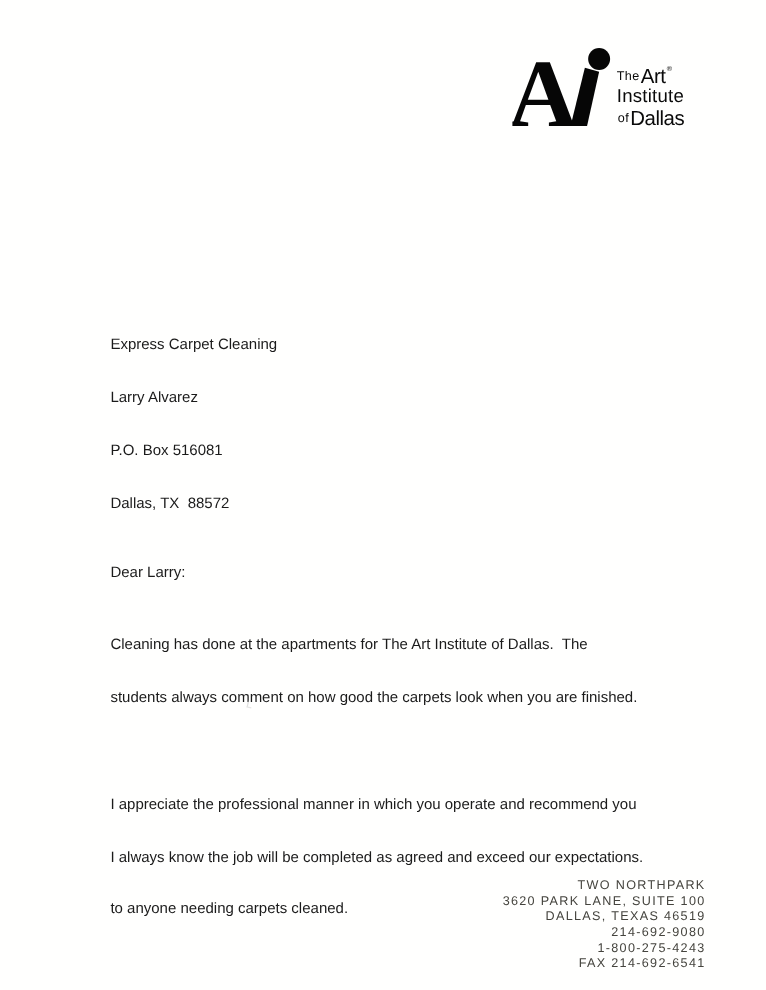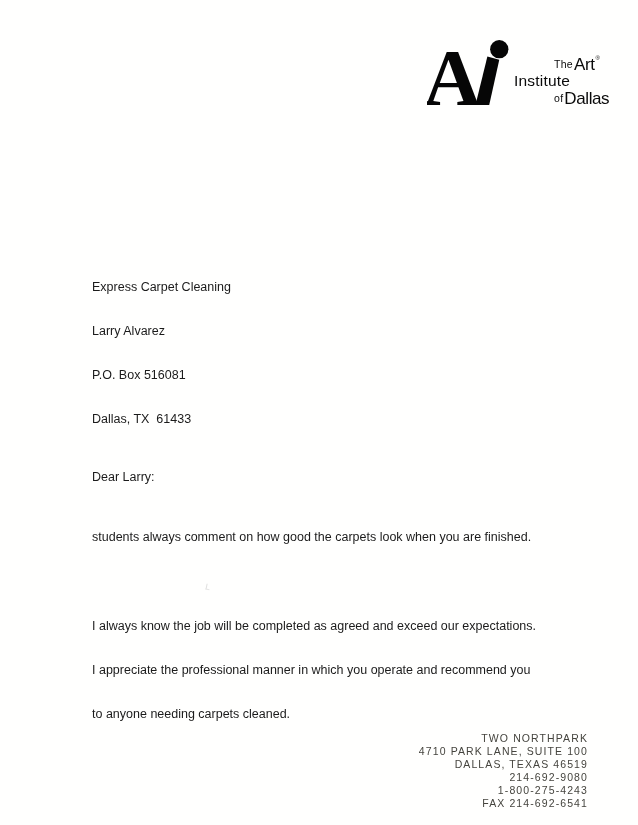--- a/index.html
+++ b/index.html
@@ -10,21 +10,21 @@
     background: #fffffe;
     overflow: hidden;
     font-family: "Liberation Sans", sans-serif;
   }
 
   
   .logo { position: absolute; left: 427px; top: 38px; display: flex; color: #060606; }
   .logo-mark svg { display: block; fill: #060606; }
   .logo-text { padding-top: 12px; margin-left: 1px; color: #0a0a0a; }
   .lt-line1 { line-height: 17px; white-space: nowrap; }
-  .lt-small { font-size: 10.5px; letter-spacing: 0.3px; vertical-align: 2px; margin-left: 40px; }
+  .lt-small { font-size: 10.5px; letter-spacing: 0.3px; vertical-align: 2px; }
   .lt-large { font-size: 17px; margin-left: 1px; letter-spacing: -0.4px; }
   .lt-reg   { font-size: 6px; vertical-align: 10px; margin-left: 1px; }
   .lt-line2 { font-size: 15.5px; line-height: 15px; letter-spacing: 0.2px; }
   .lt-line3 { line-height: 21px; white-space: nowrap; text-align: right; }
 
   
   .body-col {
     position: absolute;
     left: 92px;
     top: 251px;
@@ -81,40 +81,41 @@
       <div class="lt-line3"><span class="lt-small">of</span><span class="lt-large">Dallas</span></div>
     </div>
   </div>
 
   <div class="body-col">
 
     <div class="addr">
       <div>Express Carpet Cleaning</div>
       <div>Larry Alvarez</div>
       <div>P.O. Box 516081</div>
-      <div>Dallas, TX  61433</div>
+      <div>Dallas, TX  88572</div>
     </div>
 
     <div class="salutation">Dear Larry:</div>
 
     <div class="para">
+      <div>Cleaning has done at the apartments for The Art Institute of Dallas.  The</div>
       <div>students always comment on how good the carpets look when you are finished.</div>
     </div>
 
     <div class="para">
+      <div>I appreciate the professional manner in which you operate and recommend you</div>
       <div>I always know the job will be completed as agreed and exceed our expectations.</div>
-      <div>I appreciate the professional manner in which you operate and recommend you</div>
       <div>to anyone needing carpets cleaned.</div>
     </div>
 
   </div>
 
   <div class="footer">
     <div>TWO NORTHPARK</div>
-    <div>4710 PARK LANE, SUITE 100</div>
+    <div>3620 PARK LANE, SUITE 100</div>
     <div>DALLAS, TEXAS 46519</div>
     <div>214-692-9080</div>
     <div>1-800-275-4243</div>
     <div>FAX 214-692-6541</div>
   </div>
 
   <div class="artifact"></div>
 
 </div>
 

